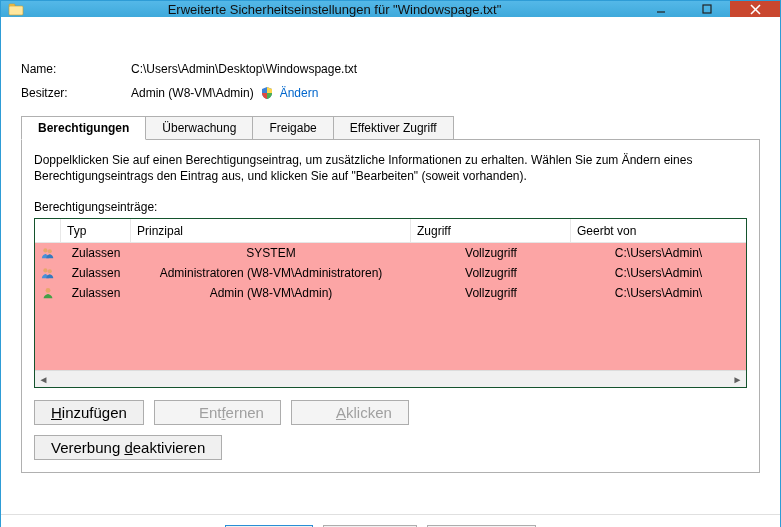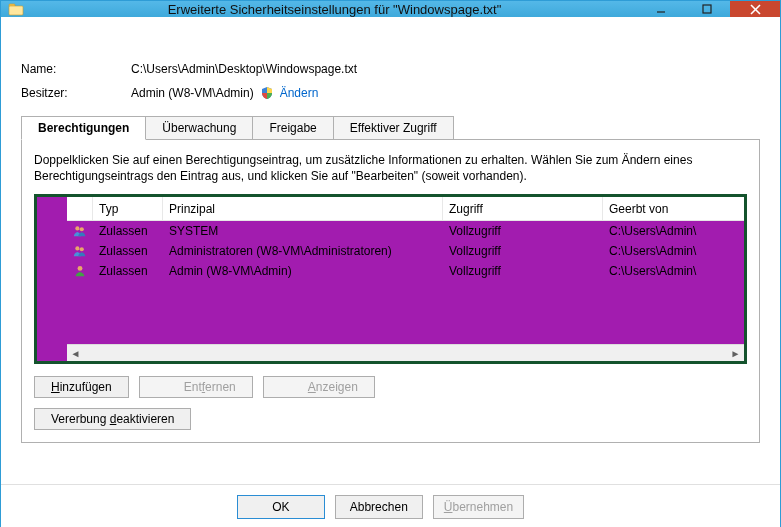--- a/index.html
+++ b/index.html
@@ -53,58 +53,58 @@
   .tab-body {
     border:1px solid #b0b0b0;
     margin-top:-1px;
     padding:12px;
     flex:1;
     display:flex; flex-direction:column;
   }
   .hint { margin-bottom:10px; line-height:1.35; }
   .entries-label { margin:6px 0 4px 0; }
   .list-box {
-    border:3px solid #14532d;
+    border:1px solid #14532d;
     height:170px;
-    background:#a21caf;
-    display:flex; flex-direction:column;padding-left:30px;
+    background:#fca5a5;
+    display:flex; flex-direction:column;
   }
   .list-header, .list-row {
     display:grid;
     grid-template-columns: 26px 70px 280px 160px 1fr;
     align-items:center;
   }
   .list-header {
     background:#fff;
     border-bottom:1px solid #e6e6e6;
     height:24px;
     font-weight:normal;
   }
   .list-header .hcell { padding:0 6px; border-right:1px solid #e8e8e8; height:100%; display:flex; align-items:center; }
   .list-header .hcell:last-child { border-right:none; }
   .list-rows { flex:1; overflow:hidden; }
   .list-row { height:20px; padding:0; }
-  .list-row .cell { padding:0 6px; white-space:nowrap; overflow:hidden; text-overflow:ellipsis; }
+  .list-row .cell { padding:0 6px; white-space:nowrap; overflow:hidden; text-overflow:ellipsis;text-align:center; }
   .list-row .icon-cell { display:flex; align-items:center; justify-content:center; }
   .hscroll {
     height:17px; background:#f0f0f0; border-top:1px solid #dcdcdc;
     display:flex; align-items:center; justify-content:space-between;
   }
   .hscroll .arrow { width:17px; text-align:center; font-size:10px; color:#606060; }
 
   .btn-row { display:flex; gap:10px; margin-top:12px; }
   .btn-row2 { margin-top:10px; }
   .button {
     border:1px solid #adadad;
     background:#f0f0f0;
     padding:3px 16px;
     min-width:80px;
     text-align:center;
     cursor:default;
-    font-size:12px;
+    font-size:15px;
   }
   .button.disabled { color:#a0a0a0; background:#f4f4f4;padding-left:44px; }
   .button .u { text-decoration:underline; }
 
   .footer {
     padding:10px 20px 14px 0;
     display:flex; justify-content:center; gap:10px;
     border-top:1px solid #e0e0e0;
     background:#fff;
   }
@@ -166,20 +166,21 @@
 
     <div class="tabs">
       <div class="tab active">Berechtigungen</div>
       <div class="tab">Überwachung</div>
       <div class="tab">Freigabe</div>
       <div class="tab">Effektiver Zugriff</div>
     </div>
 
     <div class="tab-body">
       <div class="hint">Doppelklicken Sie auf einen Berechtigungseintrag, um zusätzliche Informationen zu erhalten. Wählen Sie zum Ändern eines Berechtigungseintrags den Eintrag aus, und klicken Sie auf "Bearbeiten" (soweit vorhanden).</div>
+      <div class="entries-label">Berechtigungseinträge:</div>
 
       <div class="list-box">
         <div class="list-header">
           <div class="hcell"></div>
           <div class="hcell">Typ</div>
           <div class="hcell">Prinzipal</div>
           <div class="hcell">Zugriff</div>
           <div class="hcell">Geerbt von</div>
         </div>
         <div class="list-rows" id="list-rows">
@@ -226,21 +227,21 @@
           </div>
         <div class="hscroll">
           <div class="arrow">◄</div>
           <div class="arrow">►</div>
         </div>
       </div>
 
       <div class="btn-row">
         <div class="button"><span class="u">H</span><span>inzufügen</span></div>
         <div class="button disabled"><span>Ent</span><span class="u">f</span><span>ernen</span></div>
-        <div class="button disabled"><span class="u">A</span><span>nzeigen</span></div>
+        <div class="button disabled"><span class="u">A</span><span>klicken</span></div>
       </div>
       <div class="btn-row btn-row2">
         <div class="button"><span>Vererbung </span><span class="u">d</span><span>eaktivieren</span></div>
       </div>
     </div>
   </div>
 
   <div class="footer">
     <div class="button primary">OK</div>
     <div class="button">Abbrechen</div>

